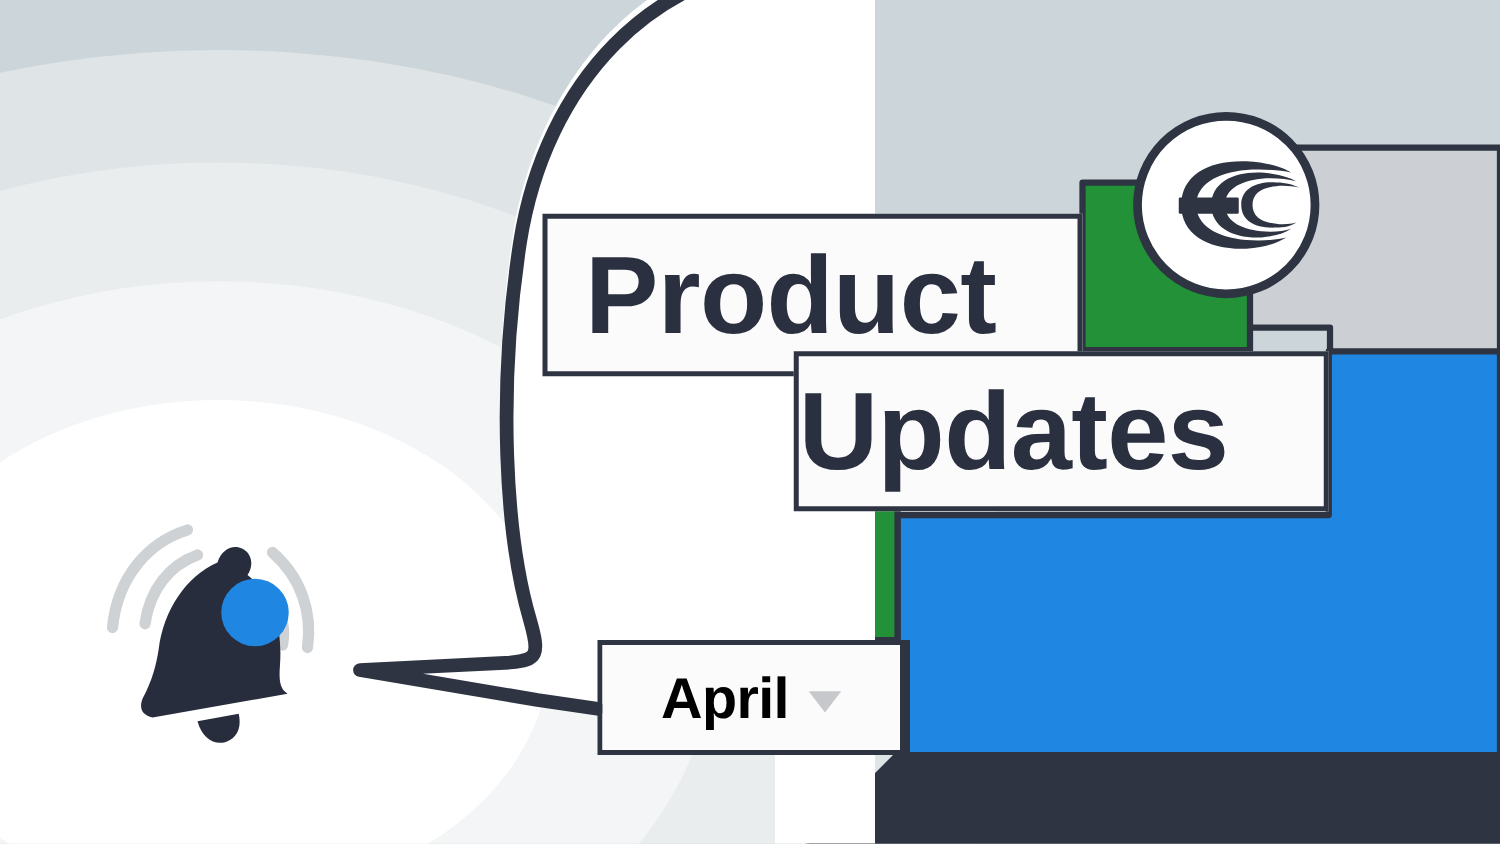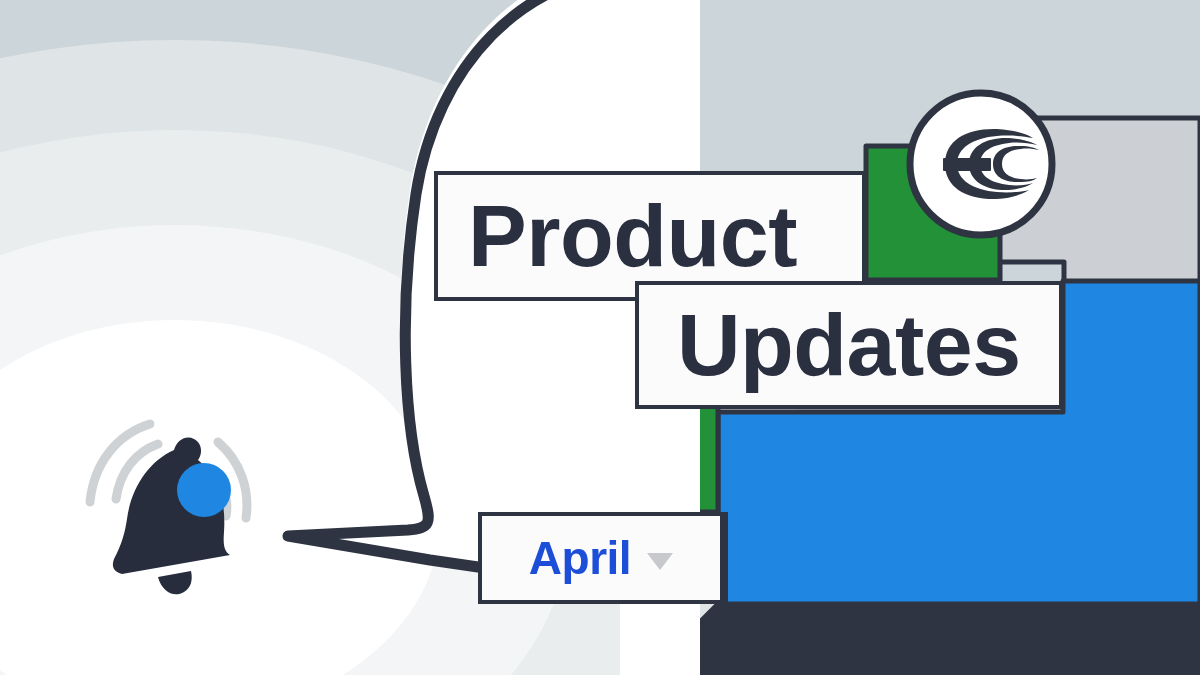--- a/index.html
+++ b/index.html
@@ -46,21 +46,20 @@
     height: 130px;
     padding-left: 30px;
     margin-top: 25px;
   }
   #box-product .label-text { font-size: 88px; line-height: 1; }
   #box-updates {
     left: 635px;
     top: 281px;
     width: 428px;
     height: 128px;
-    padding-left: 38px;
     align-items: center;
   }
   #box-updates .label-text { font-size: 88px; line-height: 1; }
 
   #selector-row {
     position: absolute;
     left: 478px;
     top: 512px;
     height: 92px;
     display: flex;
@@ -77,21 +76,21 @@
     padding: 0 26px;
     background: #fbfbfc;
     box-sizing: border-box;
     height: 100%;
   }
   #sel-month { width: 242px; border-right: 4px solid #2e3442; }
   #sel-year  { width: 238px; }
   .sel-value {
     font-size: 46px;
     font-weight: 700;
-    color: #1d4ed8;
+    color: #000000;
     letter-spacing: -0.5px;
   }
   .caret {
     width: 0; height: 0;
     border-left: 13px solid transparent;
     border-right: 13px solid transparent;
     border-top: 17px solid #c6c8cc;
     margin-top: 6px;
   }
   #logo-badge {

